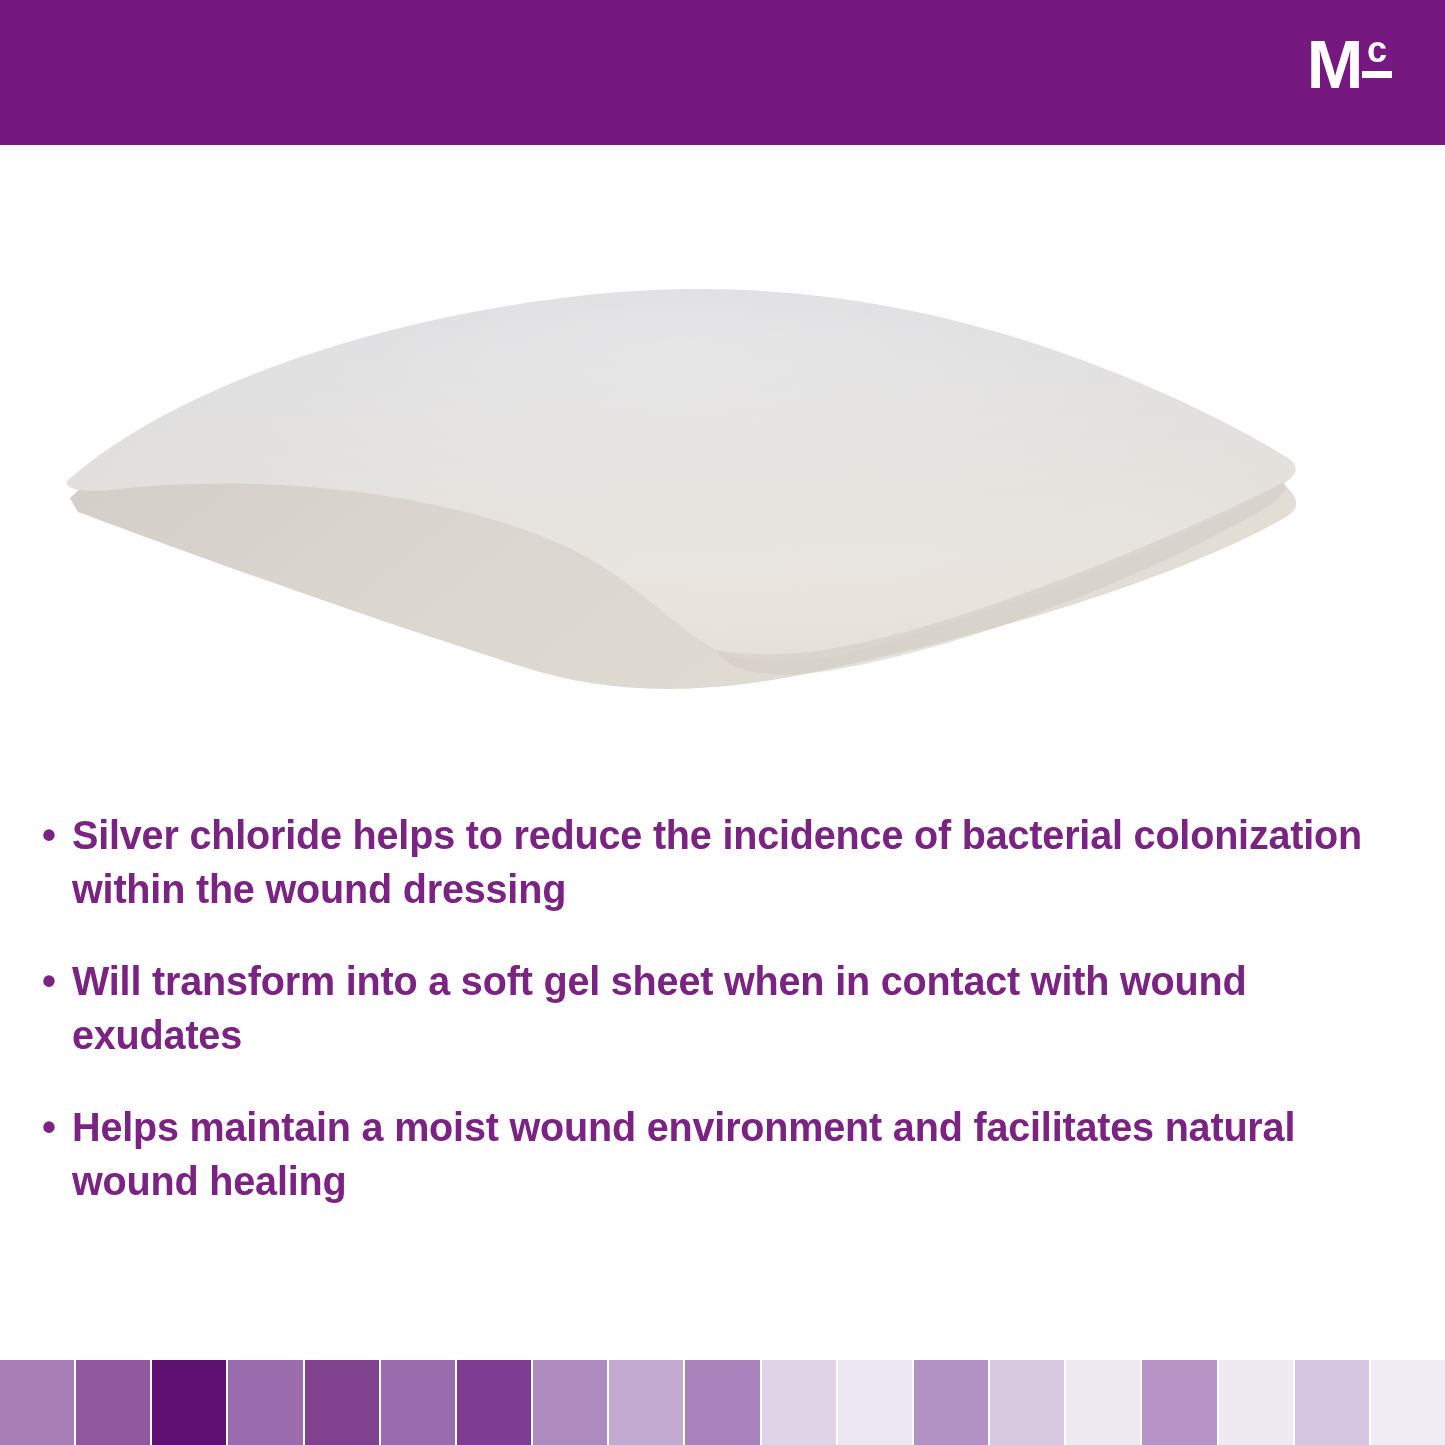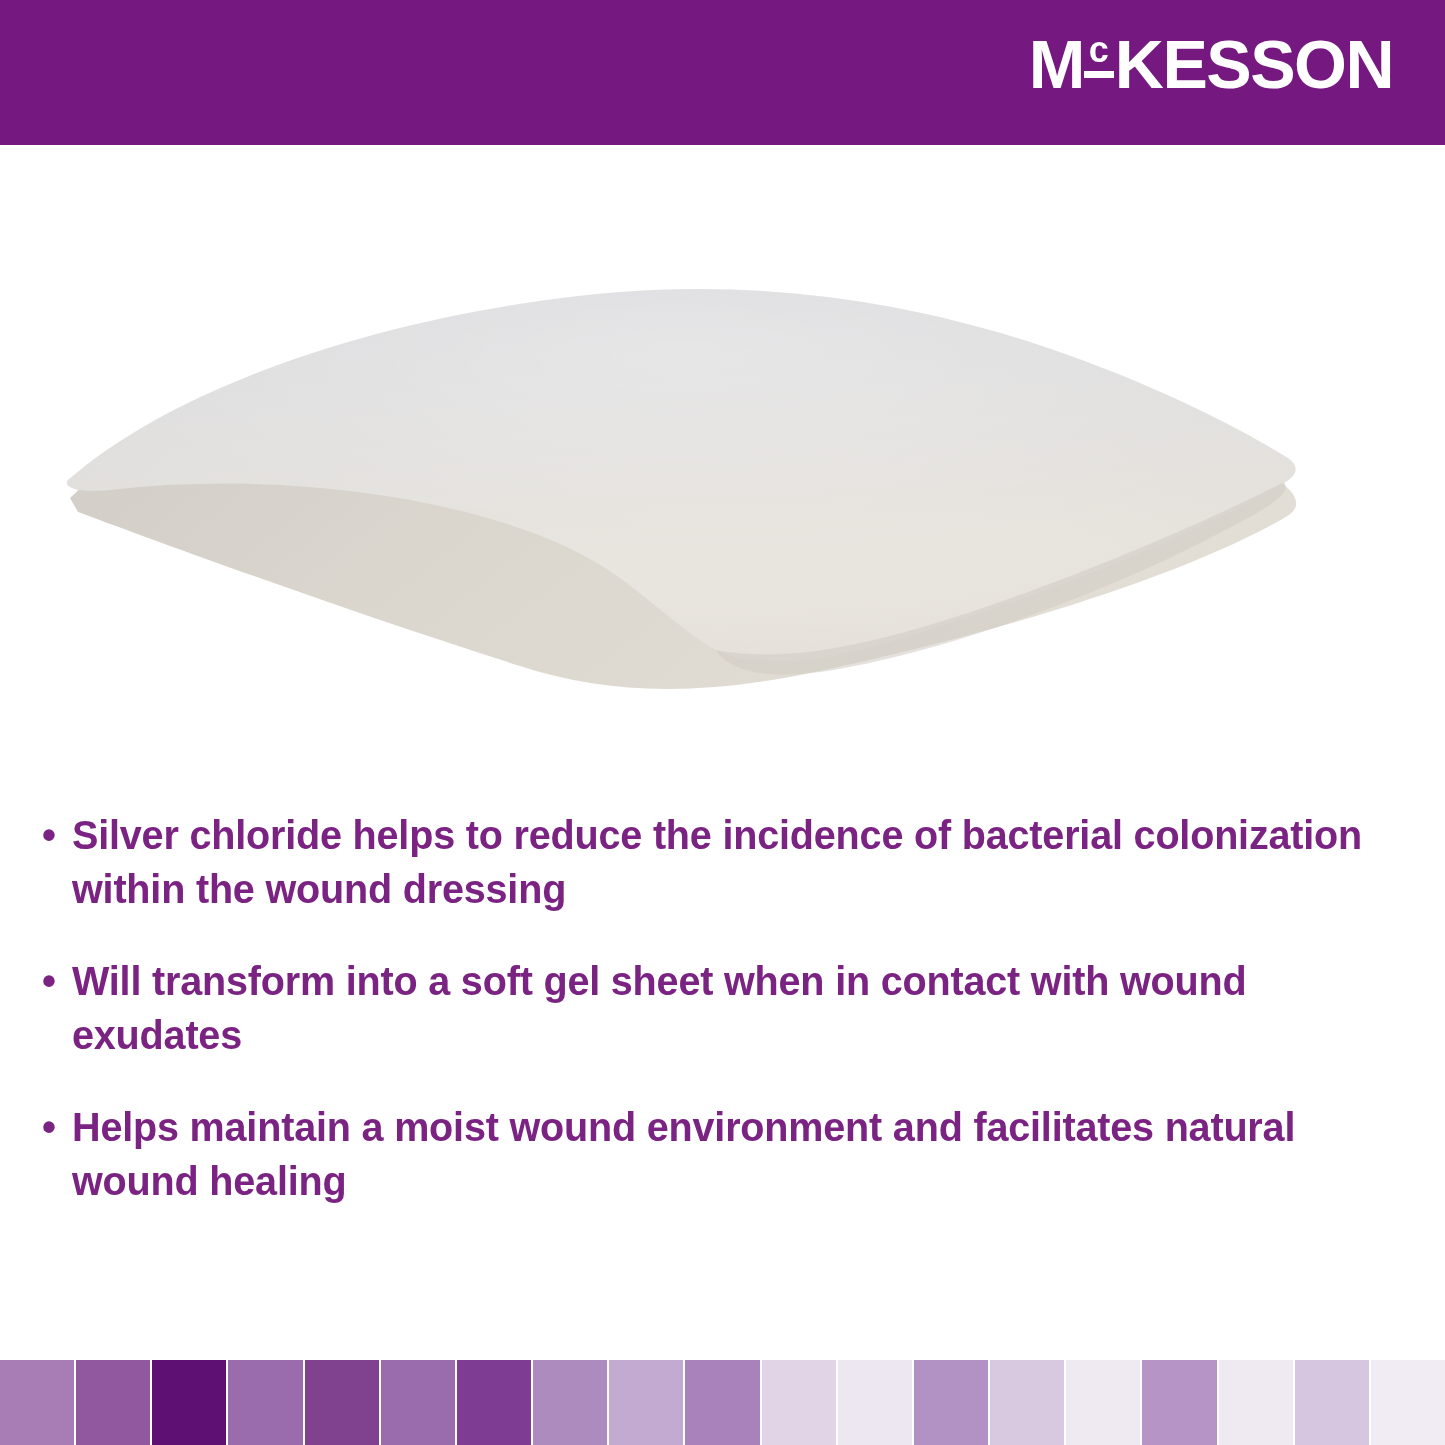--- a/index.html
+++ b/index.html
@@ -153,21 +153,20 @@
 
 <div class="page">
 
   <div class="header-band" style="background: rgb(117, 24, 128);">
     <div class="brand-logo">
       <span class="brand-main">M</span>
       <span class="brand-sup-wrap">
         <span class="brand-sup">c</span>
         <span class="brand-sup-rule"></span>
       </span>
-      <span class="brand-main">KESSON</span>
     </div>
   </div>
 
   <div class="product-stage">
     <svg class="product-svg" viewBox="0 0 1445 640" preserveAspectRatio="none">
       <defs>
         <linearGradient id="padFace" x1="0.42" y1="0" x2="0.56" y2="1">
           <stop offset="0%" stop-color="#D9D9DC"></stop>
           <stop offset="28%" stop-color="#DEDDDD"></stop>
           <stop offset="58%" stop-color="#E4E1DC"></stop>

